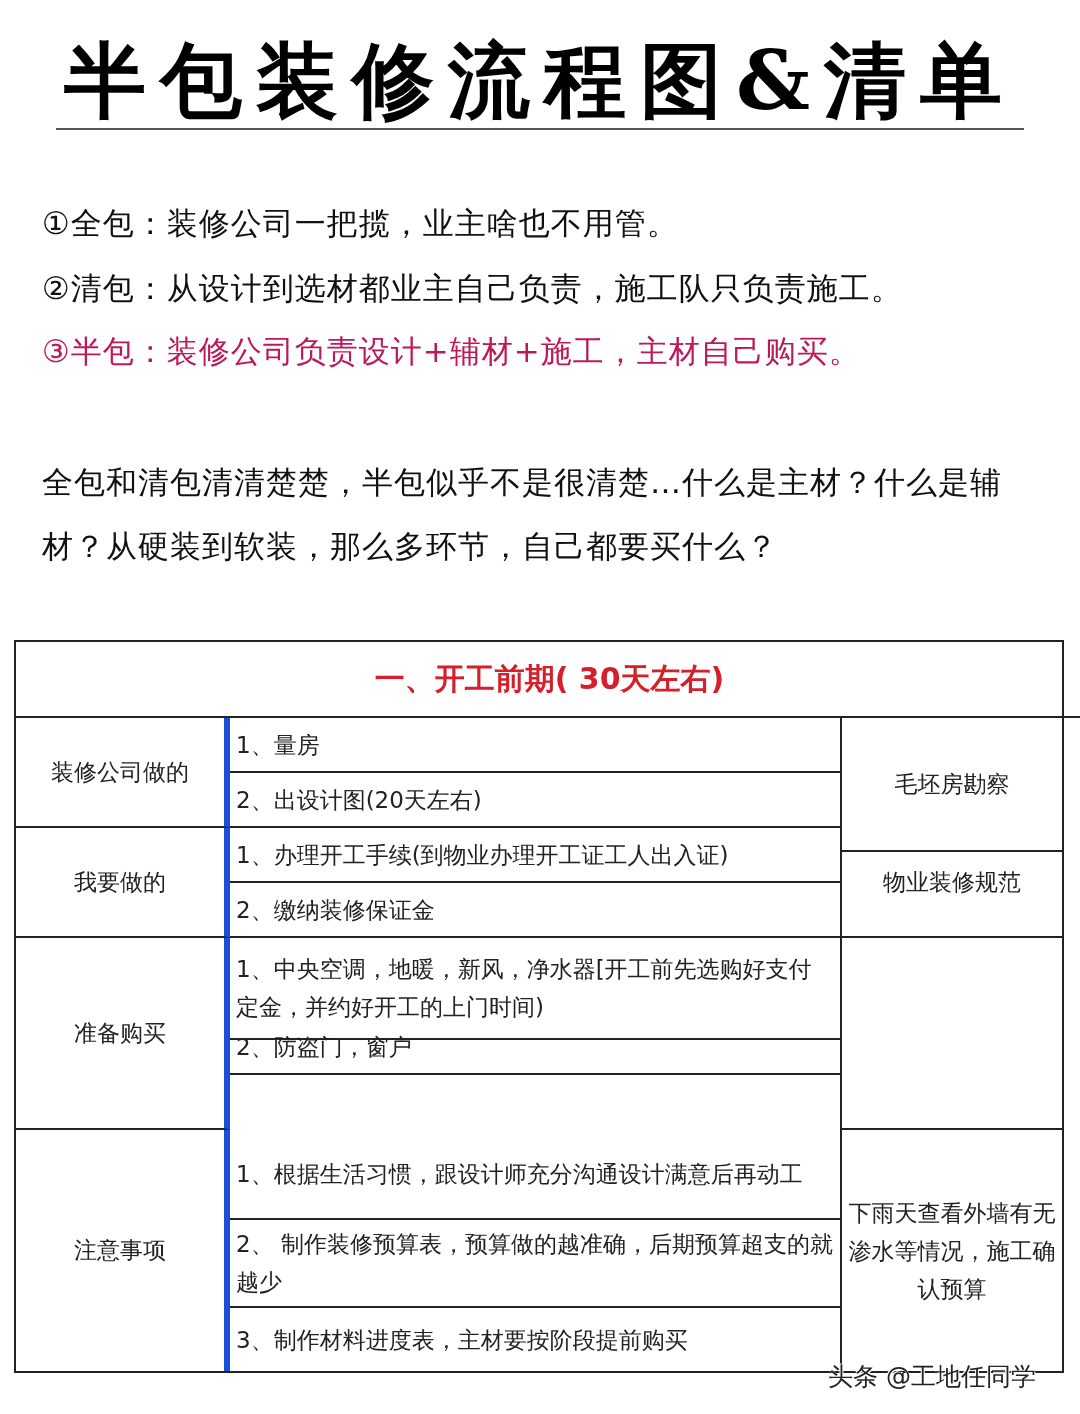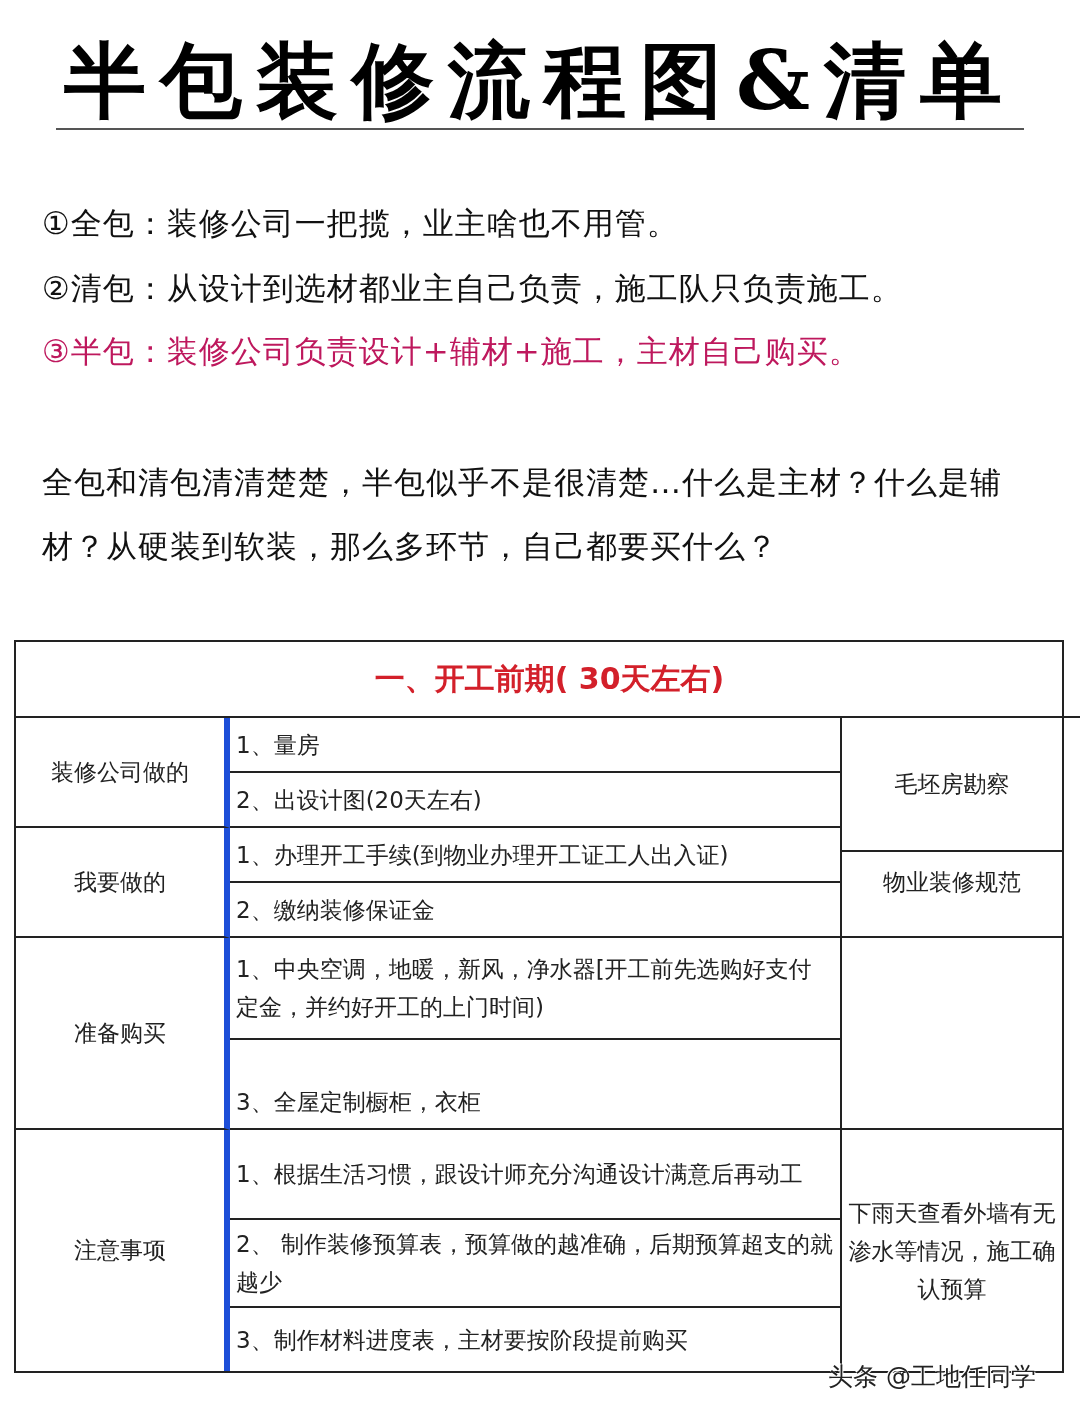--- a/index.html
+++ b/index.html
@@ -63,21 +63,21 @@
   <div class="cell item-cell" style="top:131px;height:55px">2、出设计图(20天左右)</div>
   <div class="cell note-cell" style="top:76px;height:134px">毛坯房勘察</div>
 
   <div class="cell label-cell" style="top:186px;height:110px">我要做的</div>
   <div class="cell item-cell" style="top:186px;height:55px">1、办理开工手续(到物业办理开工证工人出入证)</div>
   <div class="cell item-cell" style="top:241px;height:55px">2、缴纳装修保证金</div>
   <div class="cell note-cell" style="top:186px;height:110px">物业装修规范</div>
 
   <div class="cell label-cell" style="top:296px;height:192px">准备购买</div>
   <div class="cell item-cell" style="top:296px;height:102px">1、中央空调，地暖，新风，净水器[开工前先选购好支付定金，并约好开工的上门时间)</div>
-  <div class="cell item-cell" style="top:433px;height:55px">3、全屋定制橱柜，衣柜</div>
+  <div class="cell item-cell" style="top:378px;height:55px">2、防盗门，窗户</div>
   <div class="cell note-cell" style="top:296px;height:192px"></div>
 
   <div class="cell label-cell last" style="top:488px;height:241px">注意事项</div>
   <div class="cell item-cell" style="top:488px;height:90px">1、根据生活习惯，跟设计师充分沟通设计满意后再动工</div>
   <div class="cell item-cell" style="top:578px;height:88px">2、 制作装修预算表，预算做的越准确，后期预算超支的就越少</div>
   <div class="cell item-cell last" style="top:666px;height:63px">3、制作材料进度表，主材要按阶段提前购买</div>
   <div class="cell note-cell last" style="top:488px;height:241px">下雨天查看外墙有无渗水等情况，施工确认预算</div>
 </div>
 
 <div class="watermark">头条 @工地任同学</div>

